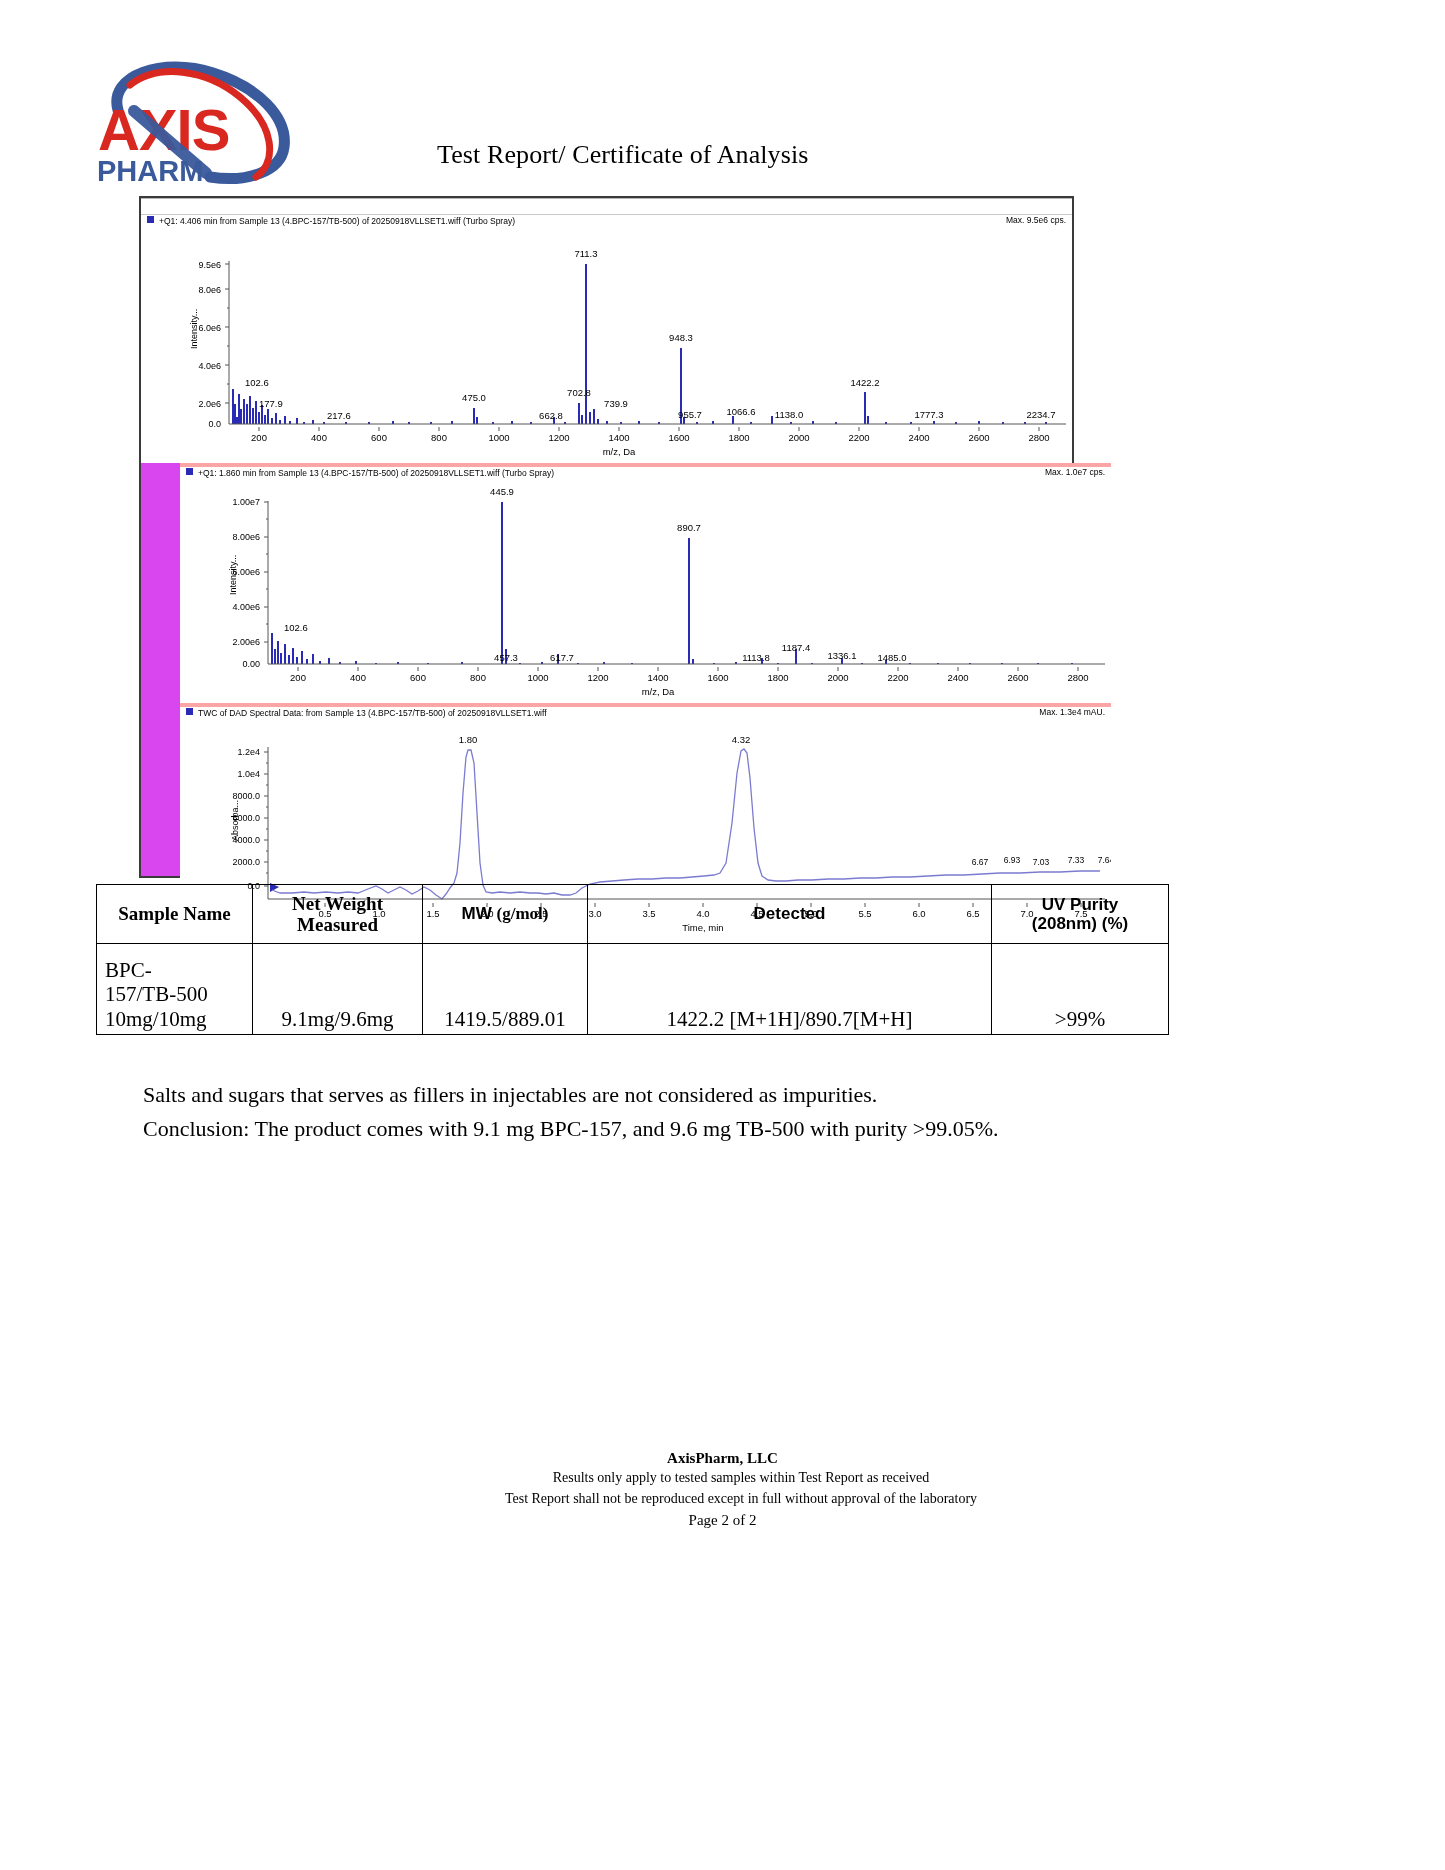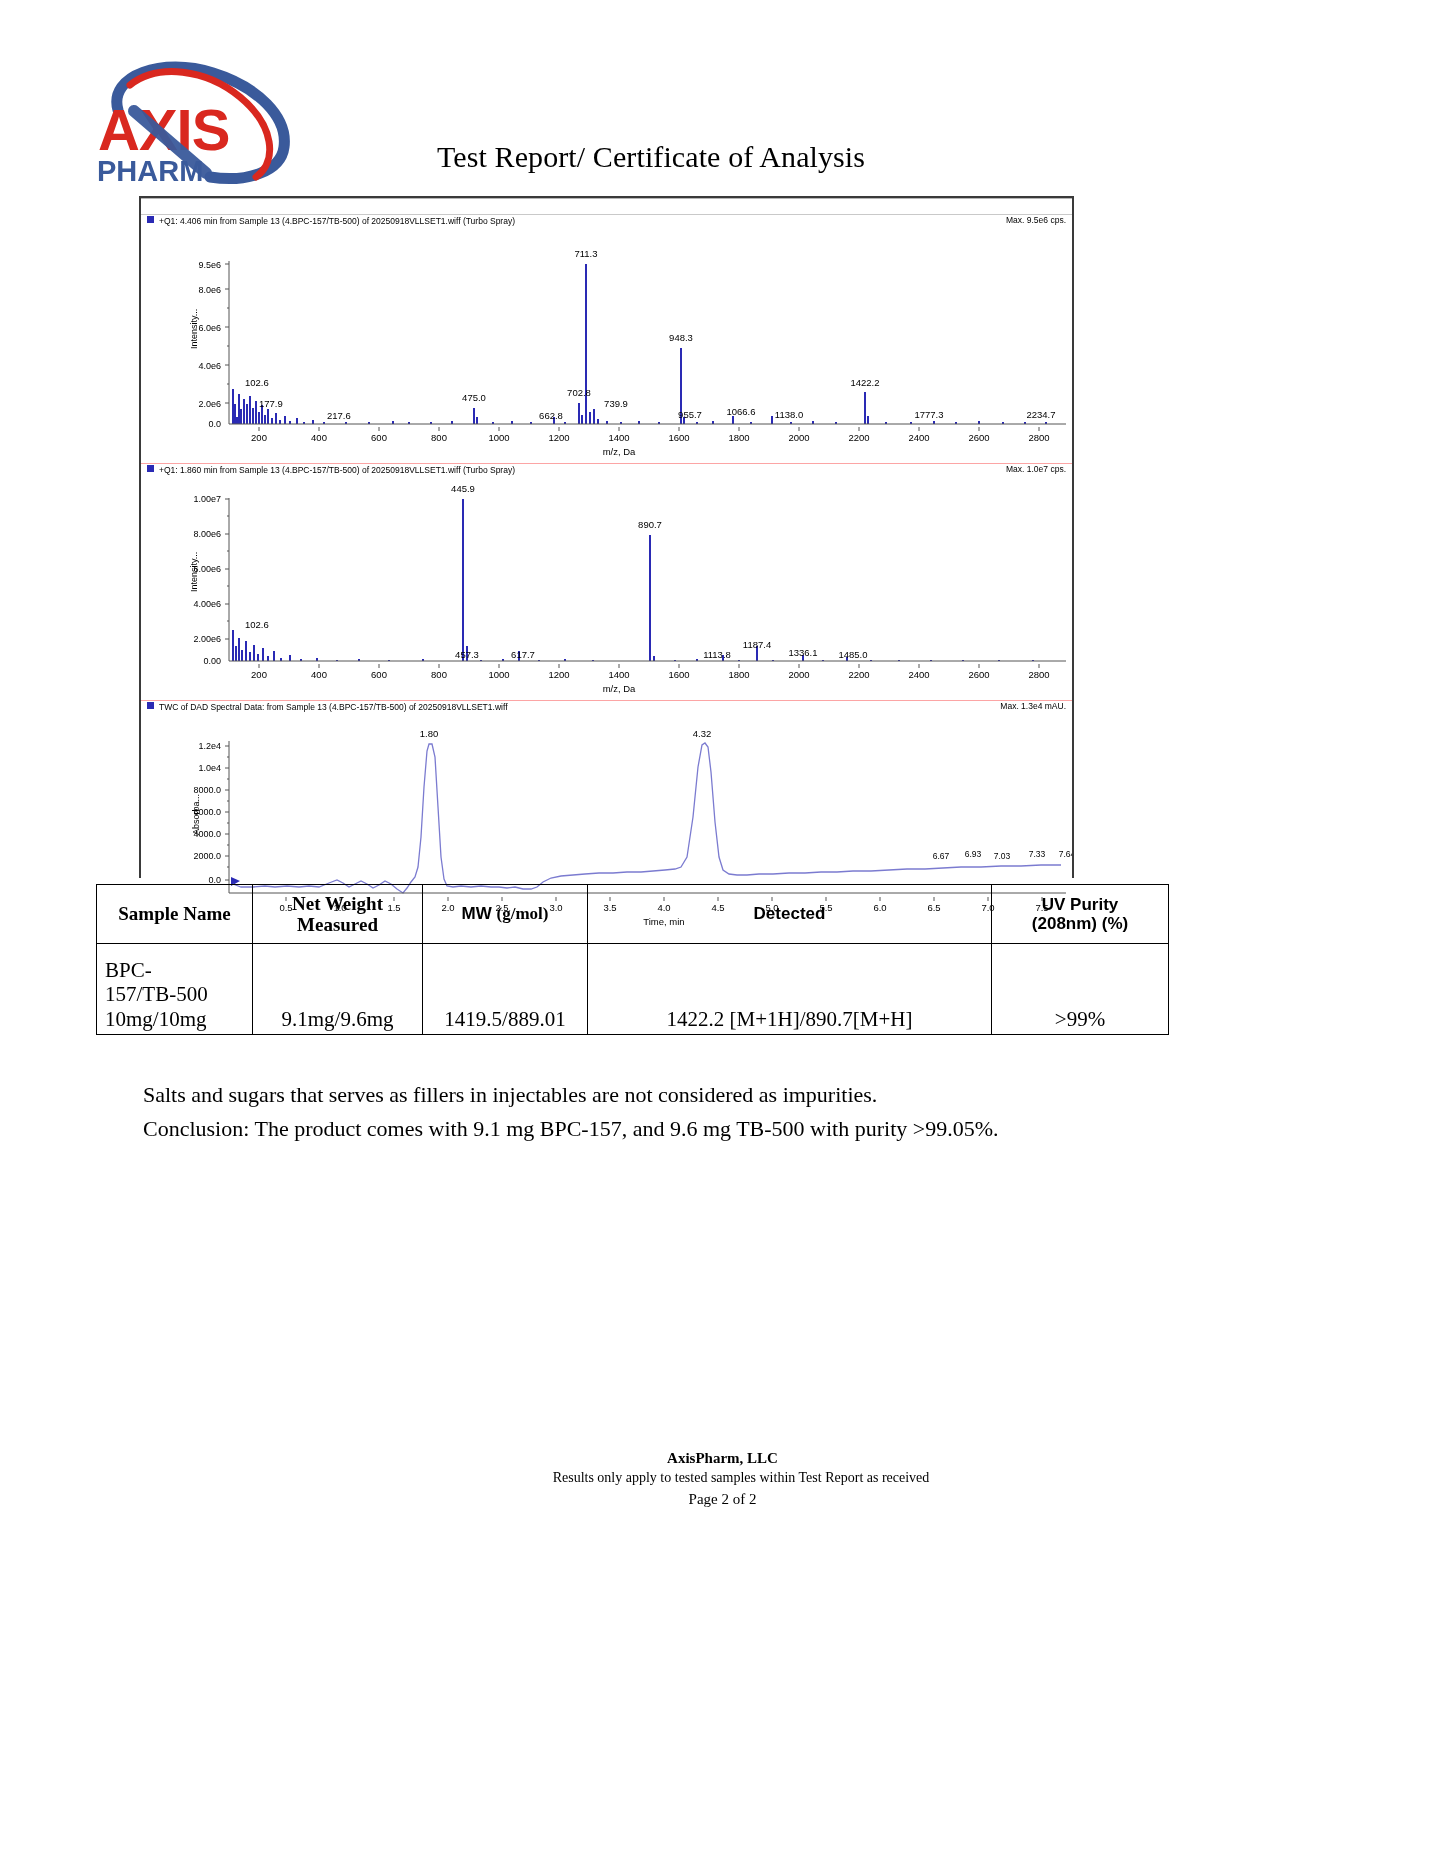--- a/index.html
+++ b/index.html
@@ -11,31 +11,31 @@
     overflow:hidden;
   }
   .page{position:relative;width:1445px;height:1870px;background:#fff;}
 
   
   .header{position:absolute;left:0;top:0;width:1445px;height:195px;}
   .logo{position:absolute;left:88px;top:55px;width:215px;height:130px;}
   .logo svg{display:block;}
   .doc-title{
     position:absolute;left:437px;top:140px;
-    font-size:30px;font-family:"Liberation Serif",serif;
+    font-size:26px;font-family:"Liberation Serif",serif;
     white-space:nowrap;letter-spacing:.1px;
   }
 
   
   .chart-frame{
     position:absolute;left:139px;top:196px;width:935px;height:682px;
     border:2px solid #3a3a3a;background:#d946ef;box-sizing:border-box;
   }
   .panel{position:relative;width:100%;box-sizing:border-box;background:#fff;}
-  .panel + .panel{border-top:1px solid #fca5a5;}
+  .panel + .panel{border-top:4px solid #fca5a5;margin-left:39px;}
   .panel-bar{
     position:relative;height:15px;border-top:1px solid #b5b5b5;
     border-bottom:1px solid #c9c9c9;background:#fff;
   }
   .panel-head{
     position:relative;height:16px;padding-left:6px;
     font-family:"Liberation Sans",sans-serif;font-size:8.5px;color:#000;
     white-space:nowrap;
   }
   .sq{display:inline-block;width:7px;height:7px;background:#2a2ab4;
@@ -565,16 +565,17 @@
   </div>
 
   <div class="notes">
     <div>Salts and sugars that serves as fillers in injectables are not considered as impurities.</div>
     <div>Conclusion: The product comes with 9.1 mg BPC-157, and 9.6 mg TB-500 with purity &gt;99.05%.</div>
   </div>
 
   <div class="footer">
     <div class="f1">AxisPharm, LLC</div>
     <div class="f2">Results only apply to tested samples within Test Report as received</div>
+    <div class="f2">Test Report shall not be reproduced except in full without approval of the laboratory</div>
     <div class="f3">Page 2 of 2</div>
   </div>
 
 </div>
 
 </body></html>

